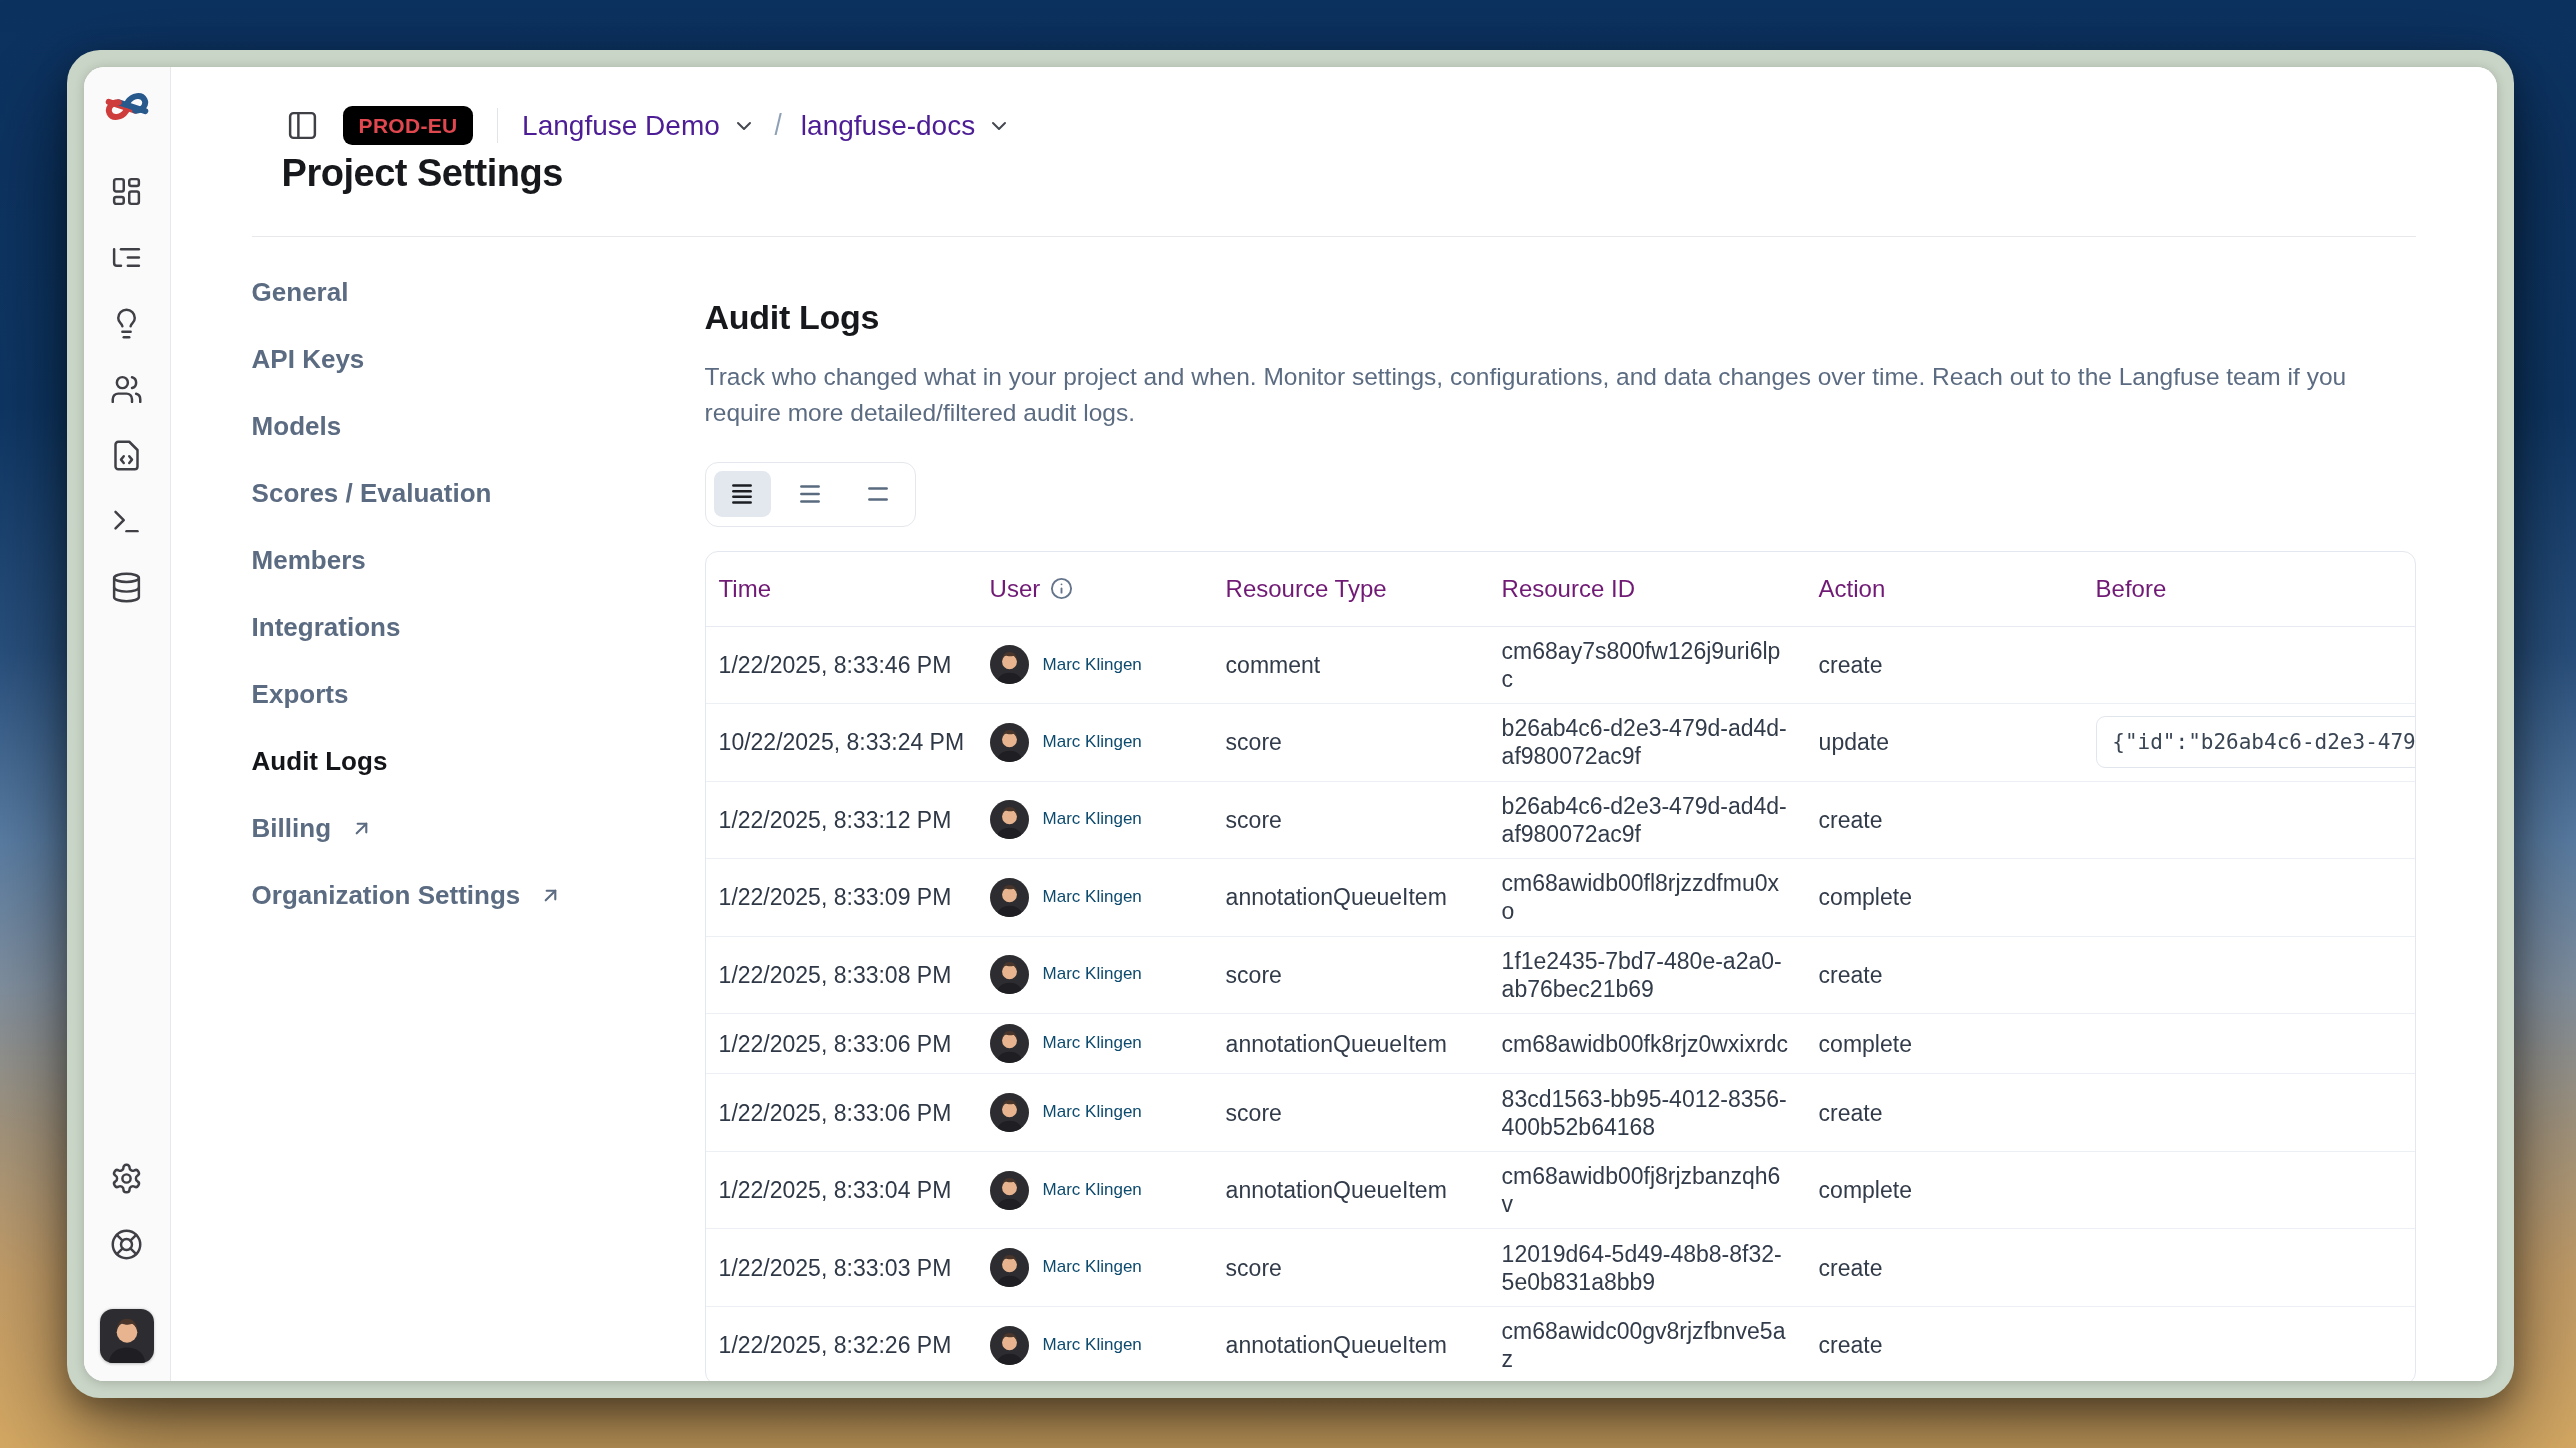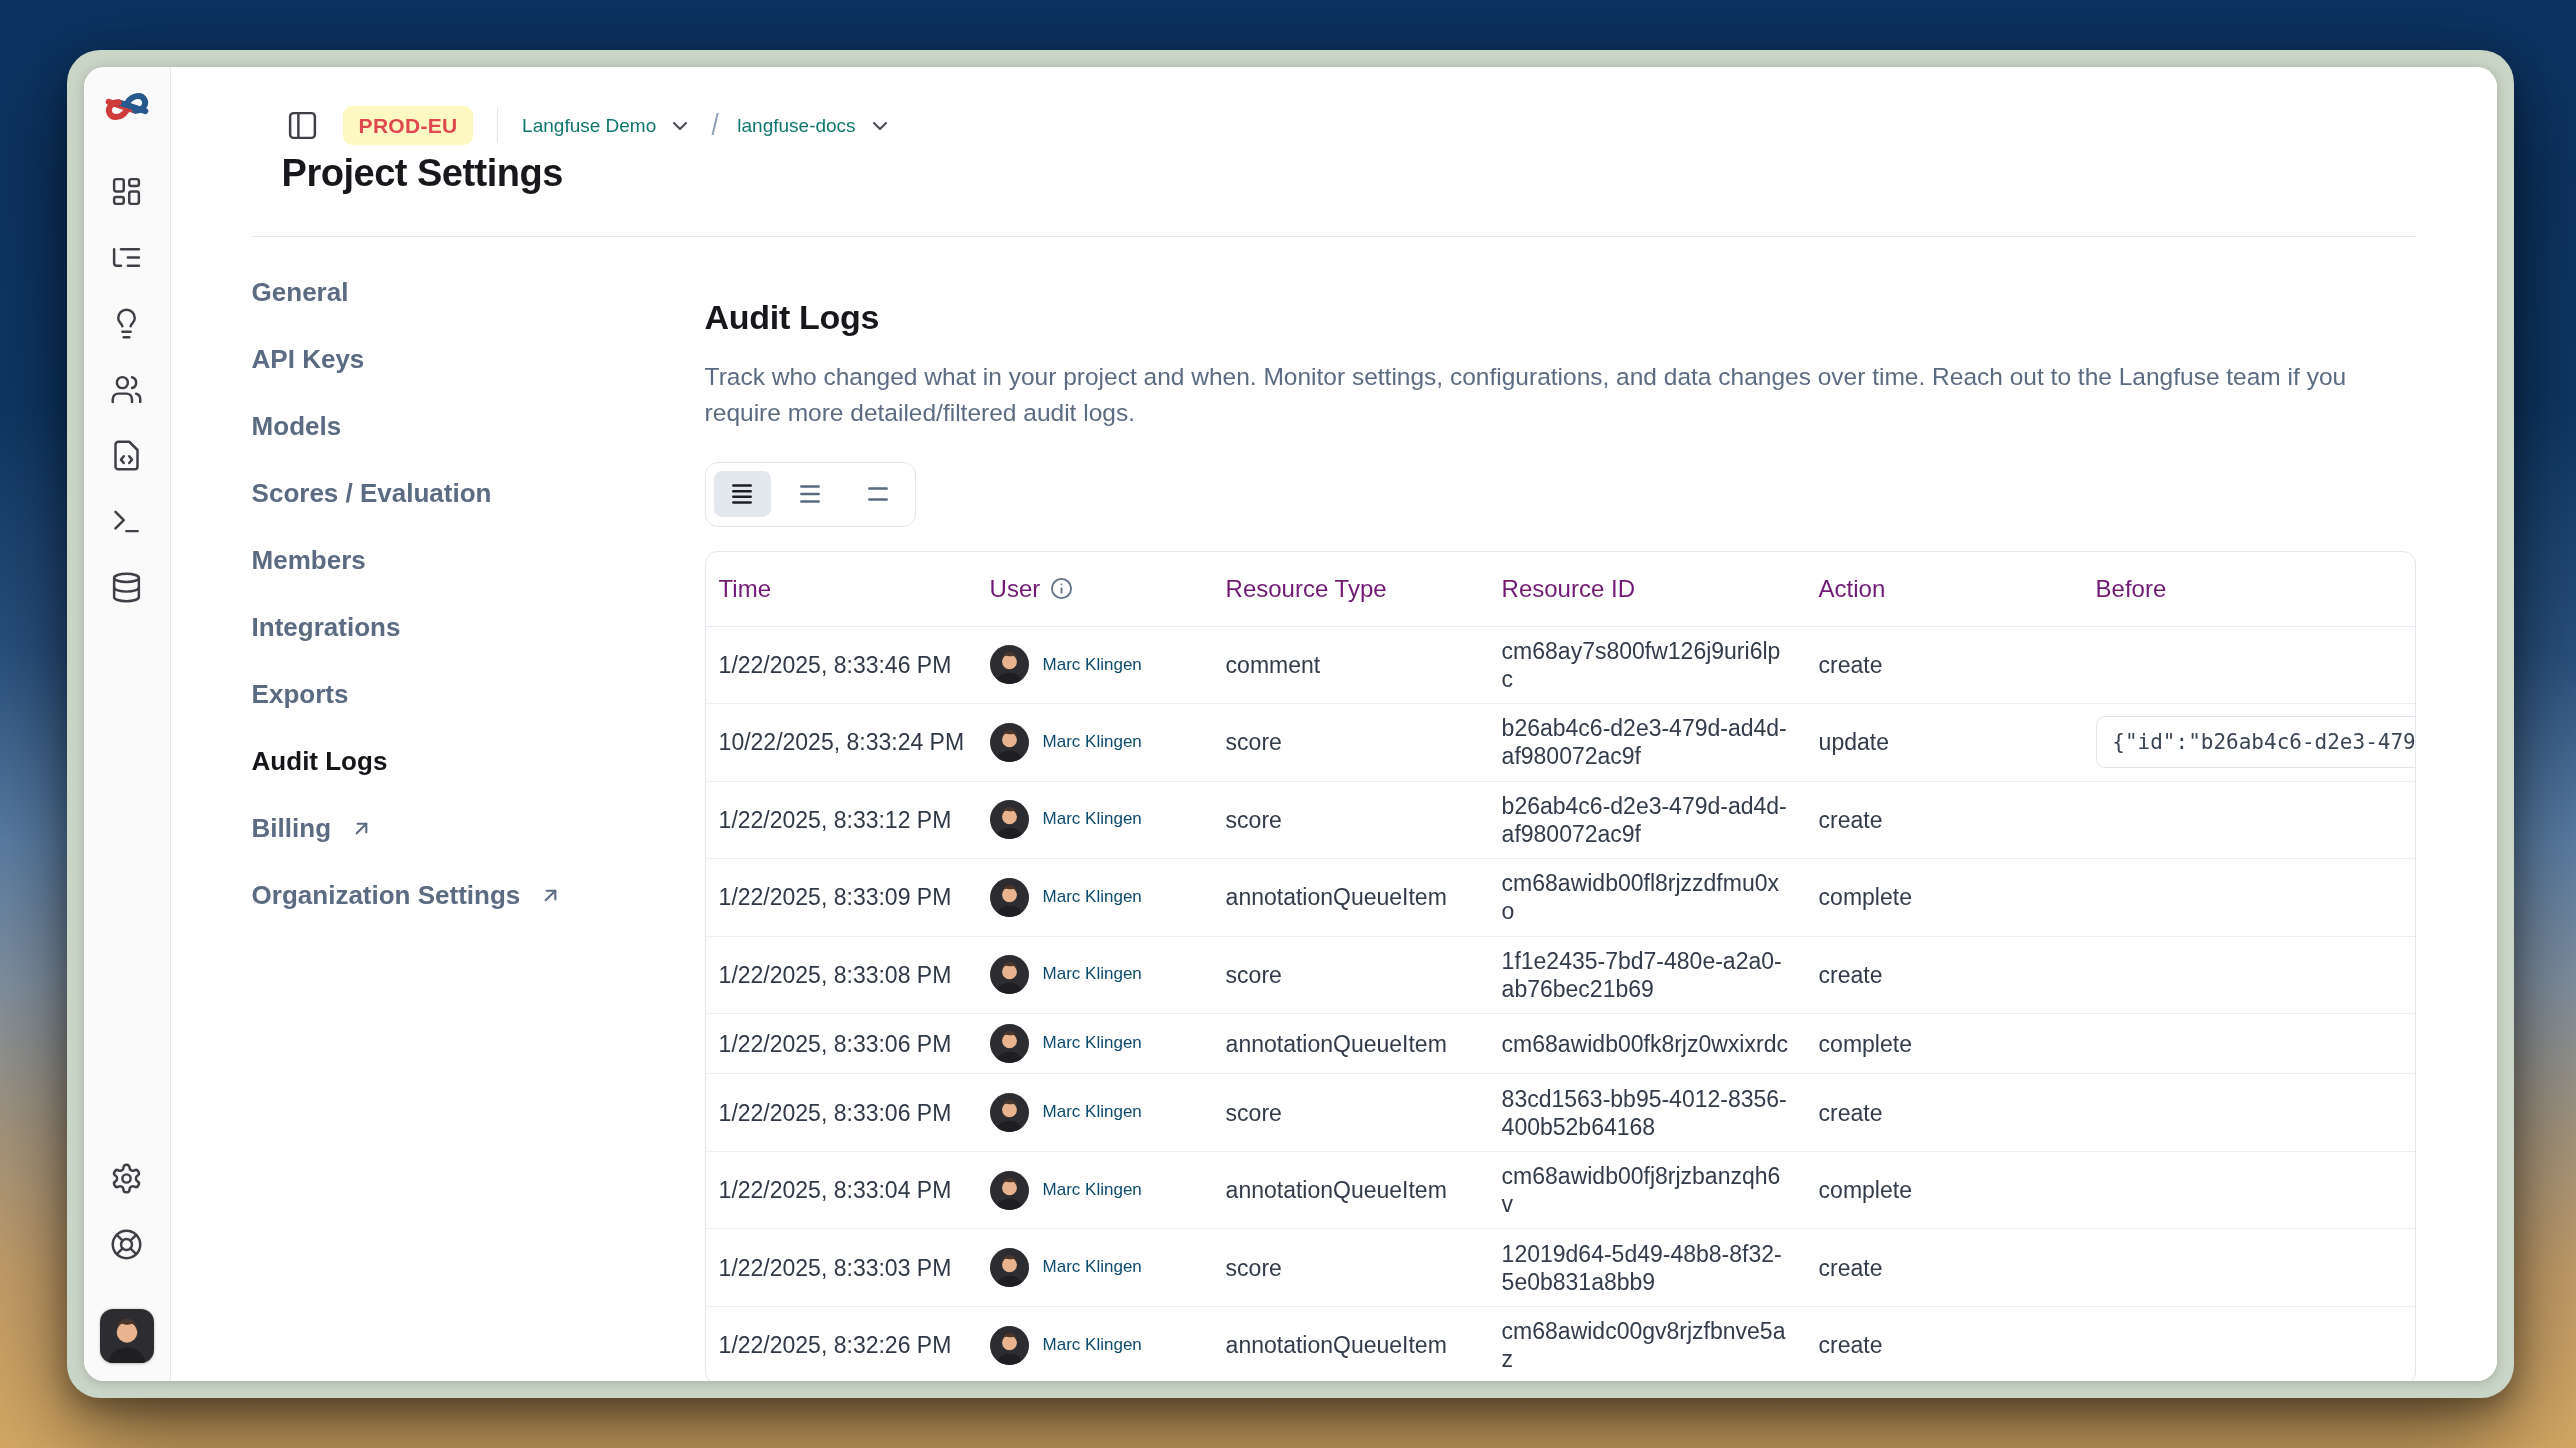--- a/index.html
+++ b/index.html
@@ -17,23 +17,23 @@
   .rail-btn{width:44px;height:44px;display:flex;align-items:center;justify-content:center;margin-bottom:22px;border-radius:9.2px;cursor:pointer;color:#3f3f46;}
   .rail-bottom{margin-top:auto;display:flex;flex-direction:column;align-items:center;}
   .avatar-lg{width:54px;height:54px;border-radius:13px;overflow:hidden;margin-top:20.3px;cursor:pointer;box-shadow:0 0.9px 2.8px rgba(0,0,0,.25);}
   .avatar-lg svg{width:100%;height:100%;}
 
   
   .main{flex:1;display:flex;flex-direction:column;min-width:0;background:#fff;}
   .page-header{margin:0 81px;padding:37px 0 41px 30px;border-bottom:0.9px solid #e6e8ec;}
   .breadcrumb-row{display:flex;align-items:center;height:44px;}
   .panel-btn{display:flex;align-items:center;justify-content:center;width:41px;height:41px;border-radius:7.4px;cursor:pointer;color:#3f3f46;margin-right:20.3px;}
-  .env-badge{background:#fef9c3;color:#e0474e;font-size:21px;font-weight:600;padding:7.4px 15.7px;border-radius:9.2px;letter-spacing:0.3px;}
+  .env-badge{background:#000000;color:#e0474e;font-size:21px;font-weight:600;padding:7.4px 15.7px;border-radius:9.2px;letter-spacing:0.3px;}
   .crumb-divider{width:0.9px;height:35px;background:#e2e4e8;margin:0 24px;}
-  .crumb{display:flex;align-items:center;gap:12px;font-size:19px;color:#0f766e;font-weight:500;cursor:pointer;white-space:nowrap;}
+  .crumb{display:flex;align-items:center;gap:12px;font-size:28px;color:#4c1d95;font-weight:500;cursor:pointer;white-space:nowrap;}
   .crumb svg{color:#44484f;}
   .slash{color:#8da0b5;font-size:29px;font-weight:300;margin:0 18.5px;transform:scaleX(.9);}
   .page-title{margin:4px 0 0;font-size:38px;font-weight:700;color:#17181c;letter-spacing:-0.5px;}
 
   .page-body{flex:1;display:flex;padding:0 81px;min-height:0;overflow:hidden;}
 
   
   .settings-nav{flex:0 0 453px;width:453px;padding-top:22px;box-sizing:border-box;}
   .nav-item{display:flex;align-items:center;gap:18.5px;height:67px;font-size:26px;font-weight:600;color:#5b6b81;cursor:pointer;white-space:nowrap;}
   .nav-item.active{color:#141519;font-weight:700;}

